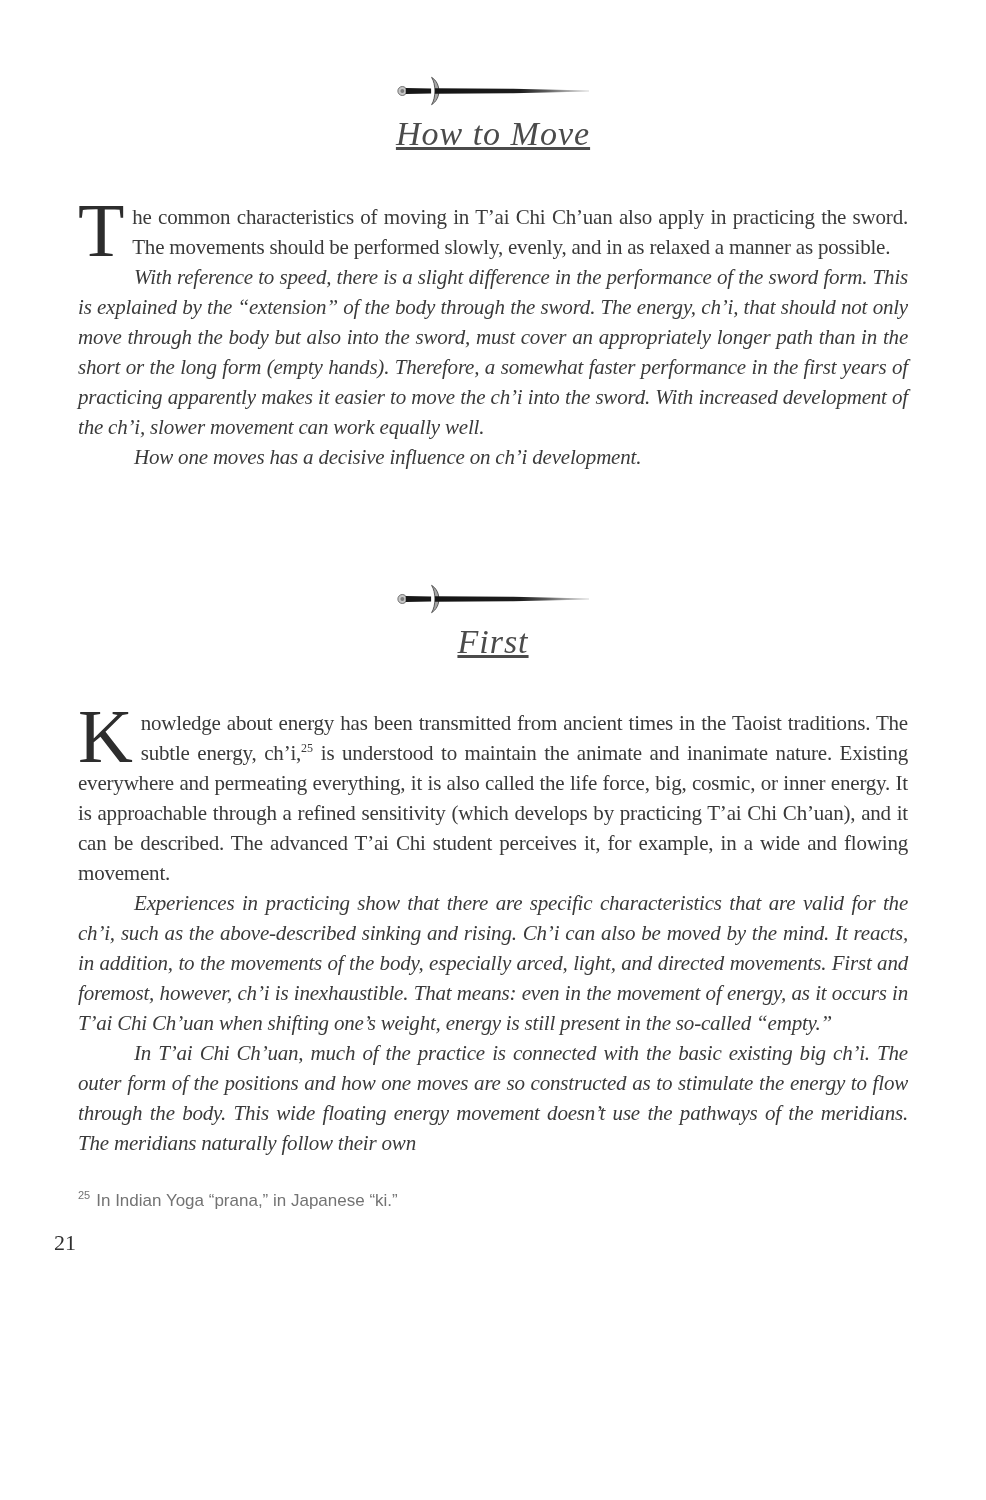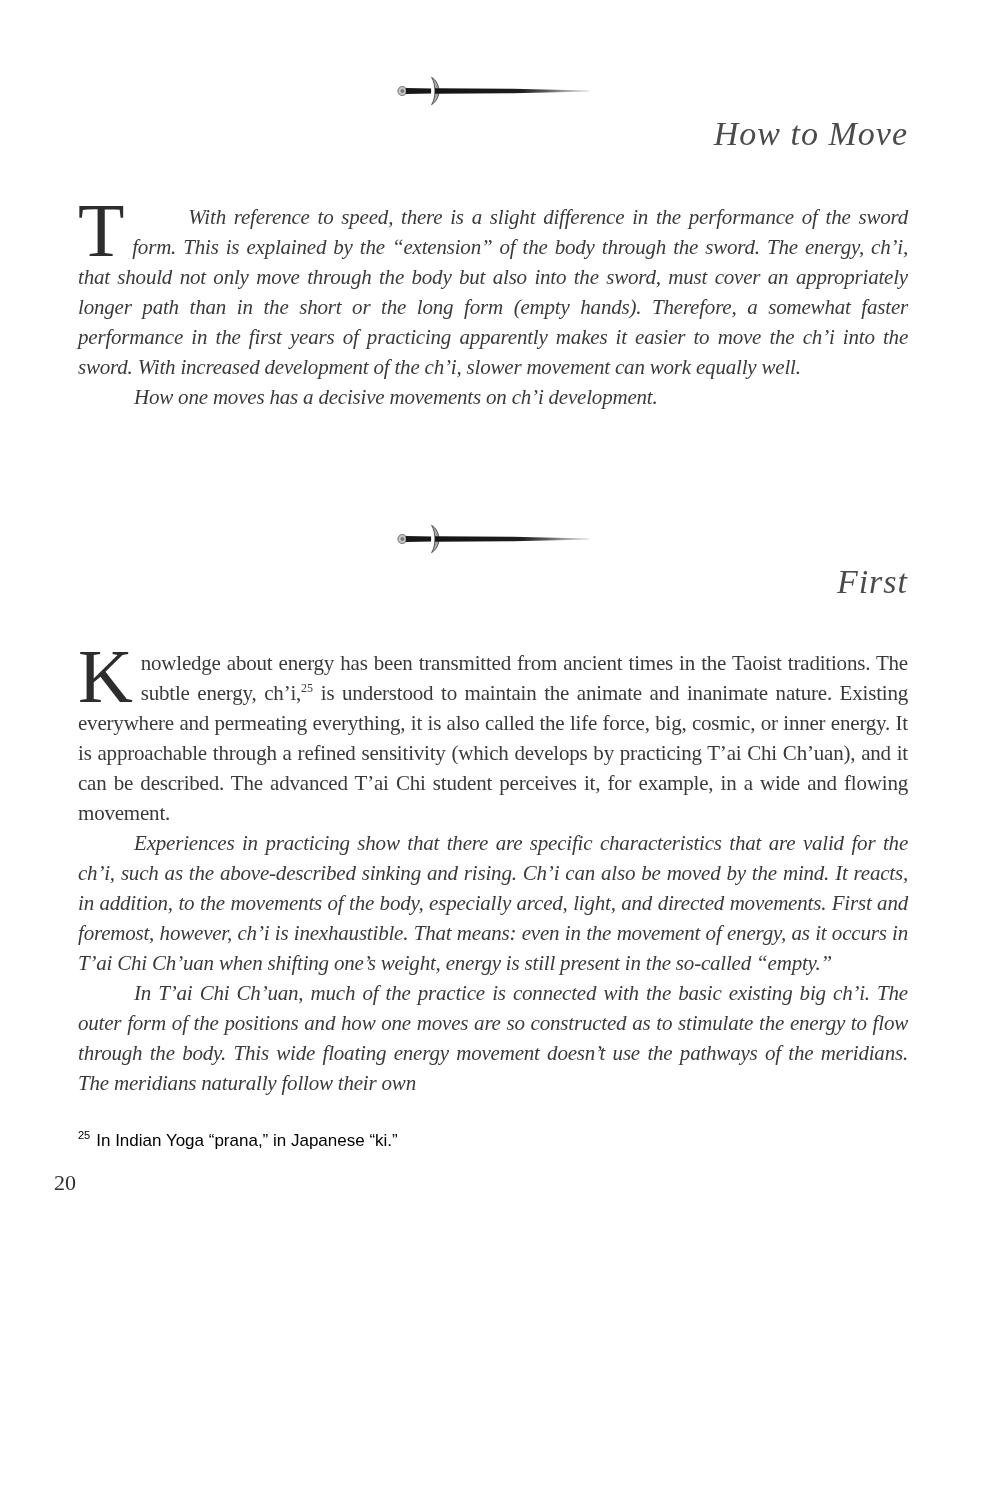--- a/index.html
+++ b/index.html
@@ -16,29 +16,30 @@
     position: relative;
   }
   .divider {
     text-align: center;
     height: 30px;
     line-height: 0;
   }
   .divider-1 { margin-top: 76px; }
   .divider-2 { margin-top: 112px; }
   .section-heading {
-    text-align: right;
+    text-align: center;
     font-family: "Liberation Serif", serif;
     font-style: italic;
     font-weight: normal;
     font-size: 34px;
     line-height: 40px;
     letter-spacing: 1px;
     color: #4b4b4b;
     margin-top: 8px;
+    text-decoration: underline;
   }
   .body-copy { margin-top: 48px; }
   .body-copy-2 { margin-top: 46px; }
   p.body-para {
     font-size: 21px;
     line-height: 30px;
     text-align: justify;
     color: #3a3a3a;
     letter-spacing: -0.2px;
   }
@@ -55,21 +56,21 @@
     font-size: 12px;
     line-height: 0;
     vertical-align: 8px;
     letter-spacing: 0;
   }
   .footnote {
     margin-top: 26px;
     font-family: "Liberation Sans", sans-serif;
     font-size: 17px;
     line-height: 22px;
-    color: #000000;
+    color: #737373;
   }
   .footnote .fn-marker {
     font-size: 11px;
     vertical-align: 7px;
     margin-right: 6px;
   }
   .page-number {
     margin-top: 18px;
     margin-left: -24px;
     font-size: 22px;
@@ -103,38 +104,38 @@
 
   <div class="divider divider-1">
     <svg width="195" height="30">
         <use href="#sword-symbol"></use>
       </svg>
   </div>
 
   <h1 class="section-heading">How to Move</h1>
 
   <div class="body-copy">
-    <p class="body-para"><span class="dropcap">T</span></p>
+    <p class="body-para"><span class="dropcap">T</span><span>he common characteristics of moving in T’ai Chi Ch’uan also apply in practicing the sword. The movements should be performed slowly, evenly, and in as relaxed a manner as possible.</span></p>
     <p class="body-para indent">With reference to speed, there is a slight difference in the performance of the sword form. This is explained by the “extension” of the body through the sword. The energy, ch’i, that should not only move through the body but also into the sword, must cover an appropriately longer path than in the short or the long form (empty hands). Therefore, a somewhat faster performance in the first years of practicing apparently makes it easier to move the ch’i into the sword. With increased development of the ch’i, slower movement can work equally well.</p>
-    <p class="body-para indent">How one moves has a decisive movements on ch’i development.</p>
+    <p class="body-para indent">How one moves has a decisive influence on ch’i development.</p>
   </div>
 
   <div class="divider divider-2">
     <svg width="195" height="30">
         <use href="#sword-symbol"></use>
       </svg>
   </div>
 
   <h1 class="section-heading">First</h1>
 
   <div class="body-copy body-copy-2">
     <p class="body-para"><span class="dropcap">K</span><span>nowledge about energy has been transmitted from ancient times in the Taoist traditions. The subtle energy, ch’i,</span><sup class="note-ref">25</sup><span> is understood to maintain the animate and inanimate nature. Existing everywhere and permeating everything, it is also called the life force, big, cosmic, or inner energy. It is approachable through a refined sensitivity (which develops by practicing T’ai Chi Ch’uan), and it can be described. The advanced T’ai Chi student perceives it, for example, in a wide and flowing movement.</span></p>
     <p class="body-para indent">Experiences in practicing show that there are specific characteristics that are valid for the ch’i, such as the above-described sinking and rising. Ch’i can also be moved by the mind. It reacts, in addition, to the movements of the body, especially arced, light, and directed movements. First and foremost, however, ch’i is inexhaustible. That means: even in the movement of energy, as it occurs in T’ai Chi Ch’uan when shifting one’s weight, energy is still present in the so-called “empty.”</p>
     <p class="body-para indent">In T’ai Chi Ch’uan, much of the practice is connected with the basic existing big ch’i. The outer form of the positions and how one moves are so constructed as to stimulate the energy to flow through the body. This wide floating energy movement doesn’t use the pathways of the meridians. The meridians naturally follow their own</p>
   </div>
 
   <div class="footnote">
     <sup class="fn-marker">25</sup><span>In Indian Yoga “prana,” in Japanese “ki.”</span>
   </div>
 
-  <div class="page-number">20</div>
+  <div class="page-number">21</div>
 
 </div>
 
 </body></html>

